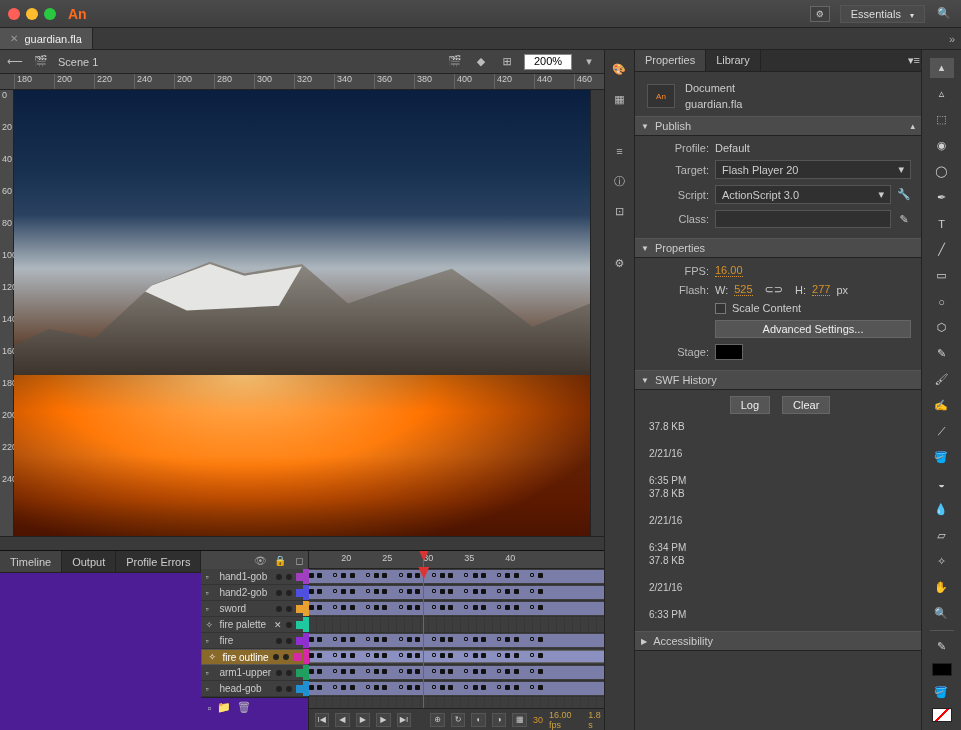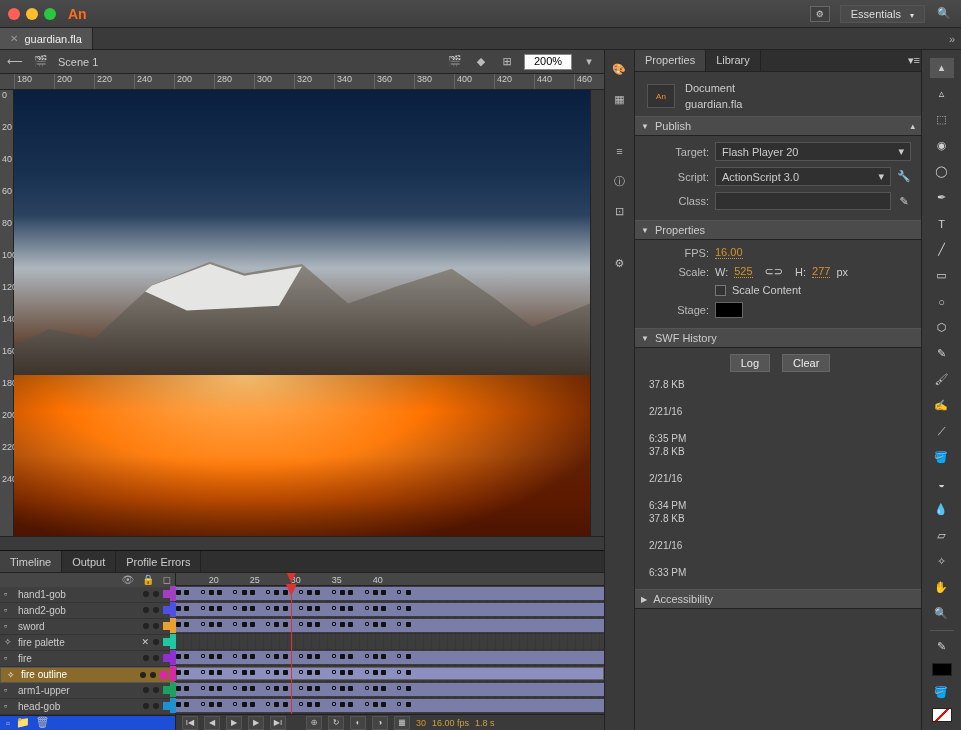--- a/index.html
+++ b/index.html
@@ -127,22 +127,22 @@
   background:radial-gradient(ellipse at 40% 0%, rgba(255,200,120,.9), rgba(255,120,0,.6) 40%, rgba(80,20,0,.9) 80%);
 }
 .canvas-scroll-v{ width:14px; background:#3a3a3a; border-left:1px solid #222;}
 .canvas-scroll-h{ height:14px; background:#3a3a3a; border-top:1px solid #222;}
 
 
 .timeline {
   height: 180px;
   border-top:1px solid #111;
   display:flex;
-  flex-direction:column;
-  background:#1d4ed8;
+  flex-direction:row;
+  background:#4c1d95;
 }
 .tl-tabs {
   height:22px;
   background:#2f2f2f;
   display:flex;
   align-items:stretch;
   border-bottom:1px solid #222;
 }
 .tl-tab { padding:4px 10px; font-size:11px; color:#ccc; border-right:1px solid #222; display:flex; align-items:center; cursor:pointer;}
 .tl-tab.active { background:#424242; }
@@ -627,20 +627,24 @@
         </div>
       </div>
 
       <div class="section-head">
         <span class="tri">▼</span>
         <span>Publish</span>
         <span style="margin-left:auto;font-size:9px;">▴</span>
       </div>
       <div class="section-body">
         <div class="row">
+          <span class="lbl">Profile:</span>
+          <span>Default</span>
+        </div>
+        <div class="row">
           <span class="lbl">Target:</span>
           <div class="sel">
             <span>Flash Player 20</span>
             <span>▾</span>
           </div>
         </div>
         <div class="row">
           <span class="lbl">Script:</span>
           <div class="sel">
             <span>ActionScript 3.0</span>
@@ -658,32 +662,36 @@
       <div class="section-head">
         <span class="tri">▼</span>
         <span>Properties</span>
       </div>
       <div class="section-body">
         <div class="row">
           <span class="lbl">FPS:</span>
           <span class="valul">16.00</span>
         </div>
         <div class="row">
-          <span class="lbl">Scale:</span>
+          <span class="lbl">Flash:</span>
           <span>W:</span>
           <span class="valul">525</span>
           <span style="padding:0 6px;">⊂⊃</span>
           <span>H:</span>
           <span class="valul">277</span>
           <span style="">px</span>
         </div>
         <div class="row">
           <span class="lbl"></span>
           <div class="chk"></div>
           <span>Scale Content</span>
+        </div>
+        <div class="row">
+            <span class="lbl"></span>
+          <button class="btnp" style="flex:1">Advanced Settings...</button>
         </div>
         <div class="row">
           <span class="lbl">Stage:</span>
           <div style="width:28px;height:16px;background:#000;border:1px solid #666;"></div>
         </div>
       </div>
 
       <div class="section-head">
         <span class="tri">▼</span>
         <span>SWF History</span>

